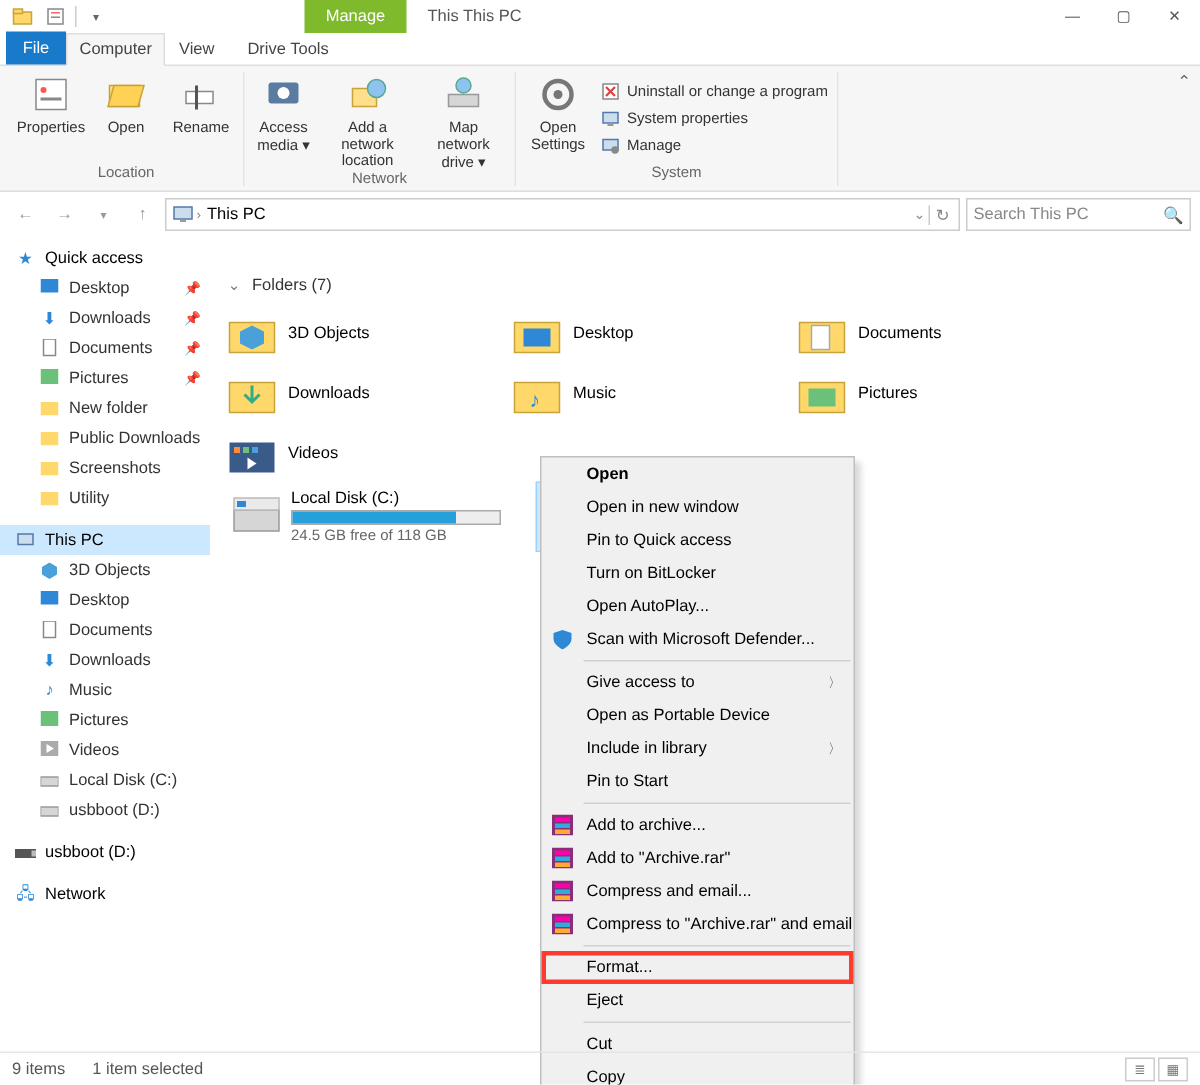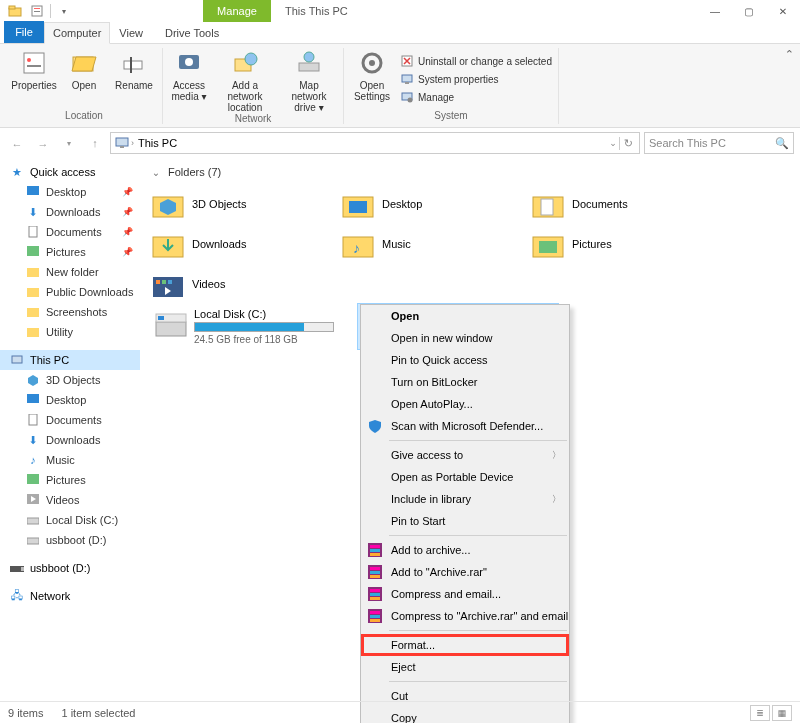--- a/index.html
+++ b/index.html
@@ -44,21 +44,21 @@
 
 .split { display:flex; height: 542px; }
 .sidebar { width: 140px; overflow-y:auto; padding: 4px 0; }
 .sidebar .item { height: 20px; display:flex; align-items:center; padding-left: 10px; gap:6px; font-size: 11px; }
 .sidebar .item.indent { padding-left: 26px; color:#333; position: relative;}
 .sidebar .item.indent .pin { position:absolute; right:6px; color:#888; font-size: 9px; }
 .sidebar .item .ic { width:14px; height:14px; display:inline-flex; align-items:center; justify-content:center;}
 .sidebar .item.sel { background:#cce8ff; }
 .sidebar .sep { height: 8px; }
 .content { flex:1; padding: 6px 10px; position:relative; }
-.grouphdr { font-size: 11px; color:#333; display:flex; align-items:center; gap:6px; margin: 2px 0 6px 0; }
+.grouphdr { font-size: 11px; color:#333; display:flex; align-items:center; gap:6px; margin: 20px 0 6px 0; }
 .grouphdr::before { content:"⌄"; color:#777; font-size: 10px; width:12px; text-align:center;}
 .folders-grid { display:flex; flex-wrap:wrap; }
 .fitem { width: 190px; height: 40px; display:flex; align-items:center; gap: 6px; }
 .fitem .ic { width:36px; height:36px; display:flex; align-items:center; justify-content:center;}
 .fitem .txt { font-size: 11px; }
 .drives { display:flex; gap: 8px; }
 .drive { width: 200px; padding: 4px; display:flex; gap:6px; }
 .drive.sel { background:#cce8ff; outline: 1px solid #99d1ff; }
 .drive .ic { width:34px; height:34px; }
 .drive .info { flex:1; }
@@ -200,21 +200,21 @@
         <span style="text-align:center">Open Settings</span>
       </div>
       <div class="rsmall">
         <div>
             <span class="ic">
               <svg width="12" height="12">
                 <rect x="1" y="1" width="10" height="10" fill="#fff" stroke="#888"></rect>
                 <path d="M3 3 L9 9 M9 3 L3 9" stroke="#d44" stroke-width="1.5"></path>
               </svg>
             </span>
-            <span>Uninstall or change a selected</span>
+            <span>Uninstall or change a program</span>
           </div>
         <div>
             <span class="ic">
               <svg width="12" height="12">
                 <rect x="1" y="2" width="10" height="7" fill="#cde" stroke="#57a"></rect>
                 <rect x="4" y="9" width="4" height="2" fill="#999"></rect>
               </svg>
             </span>
             <span>System properties</span>
           </div>

